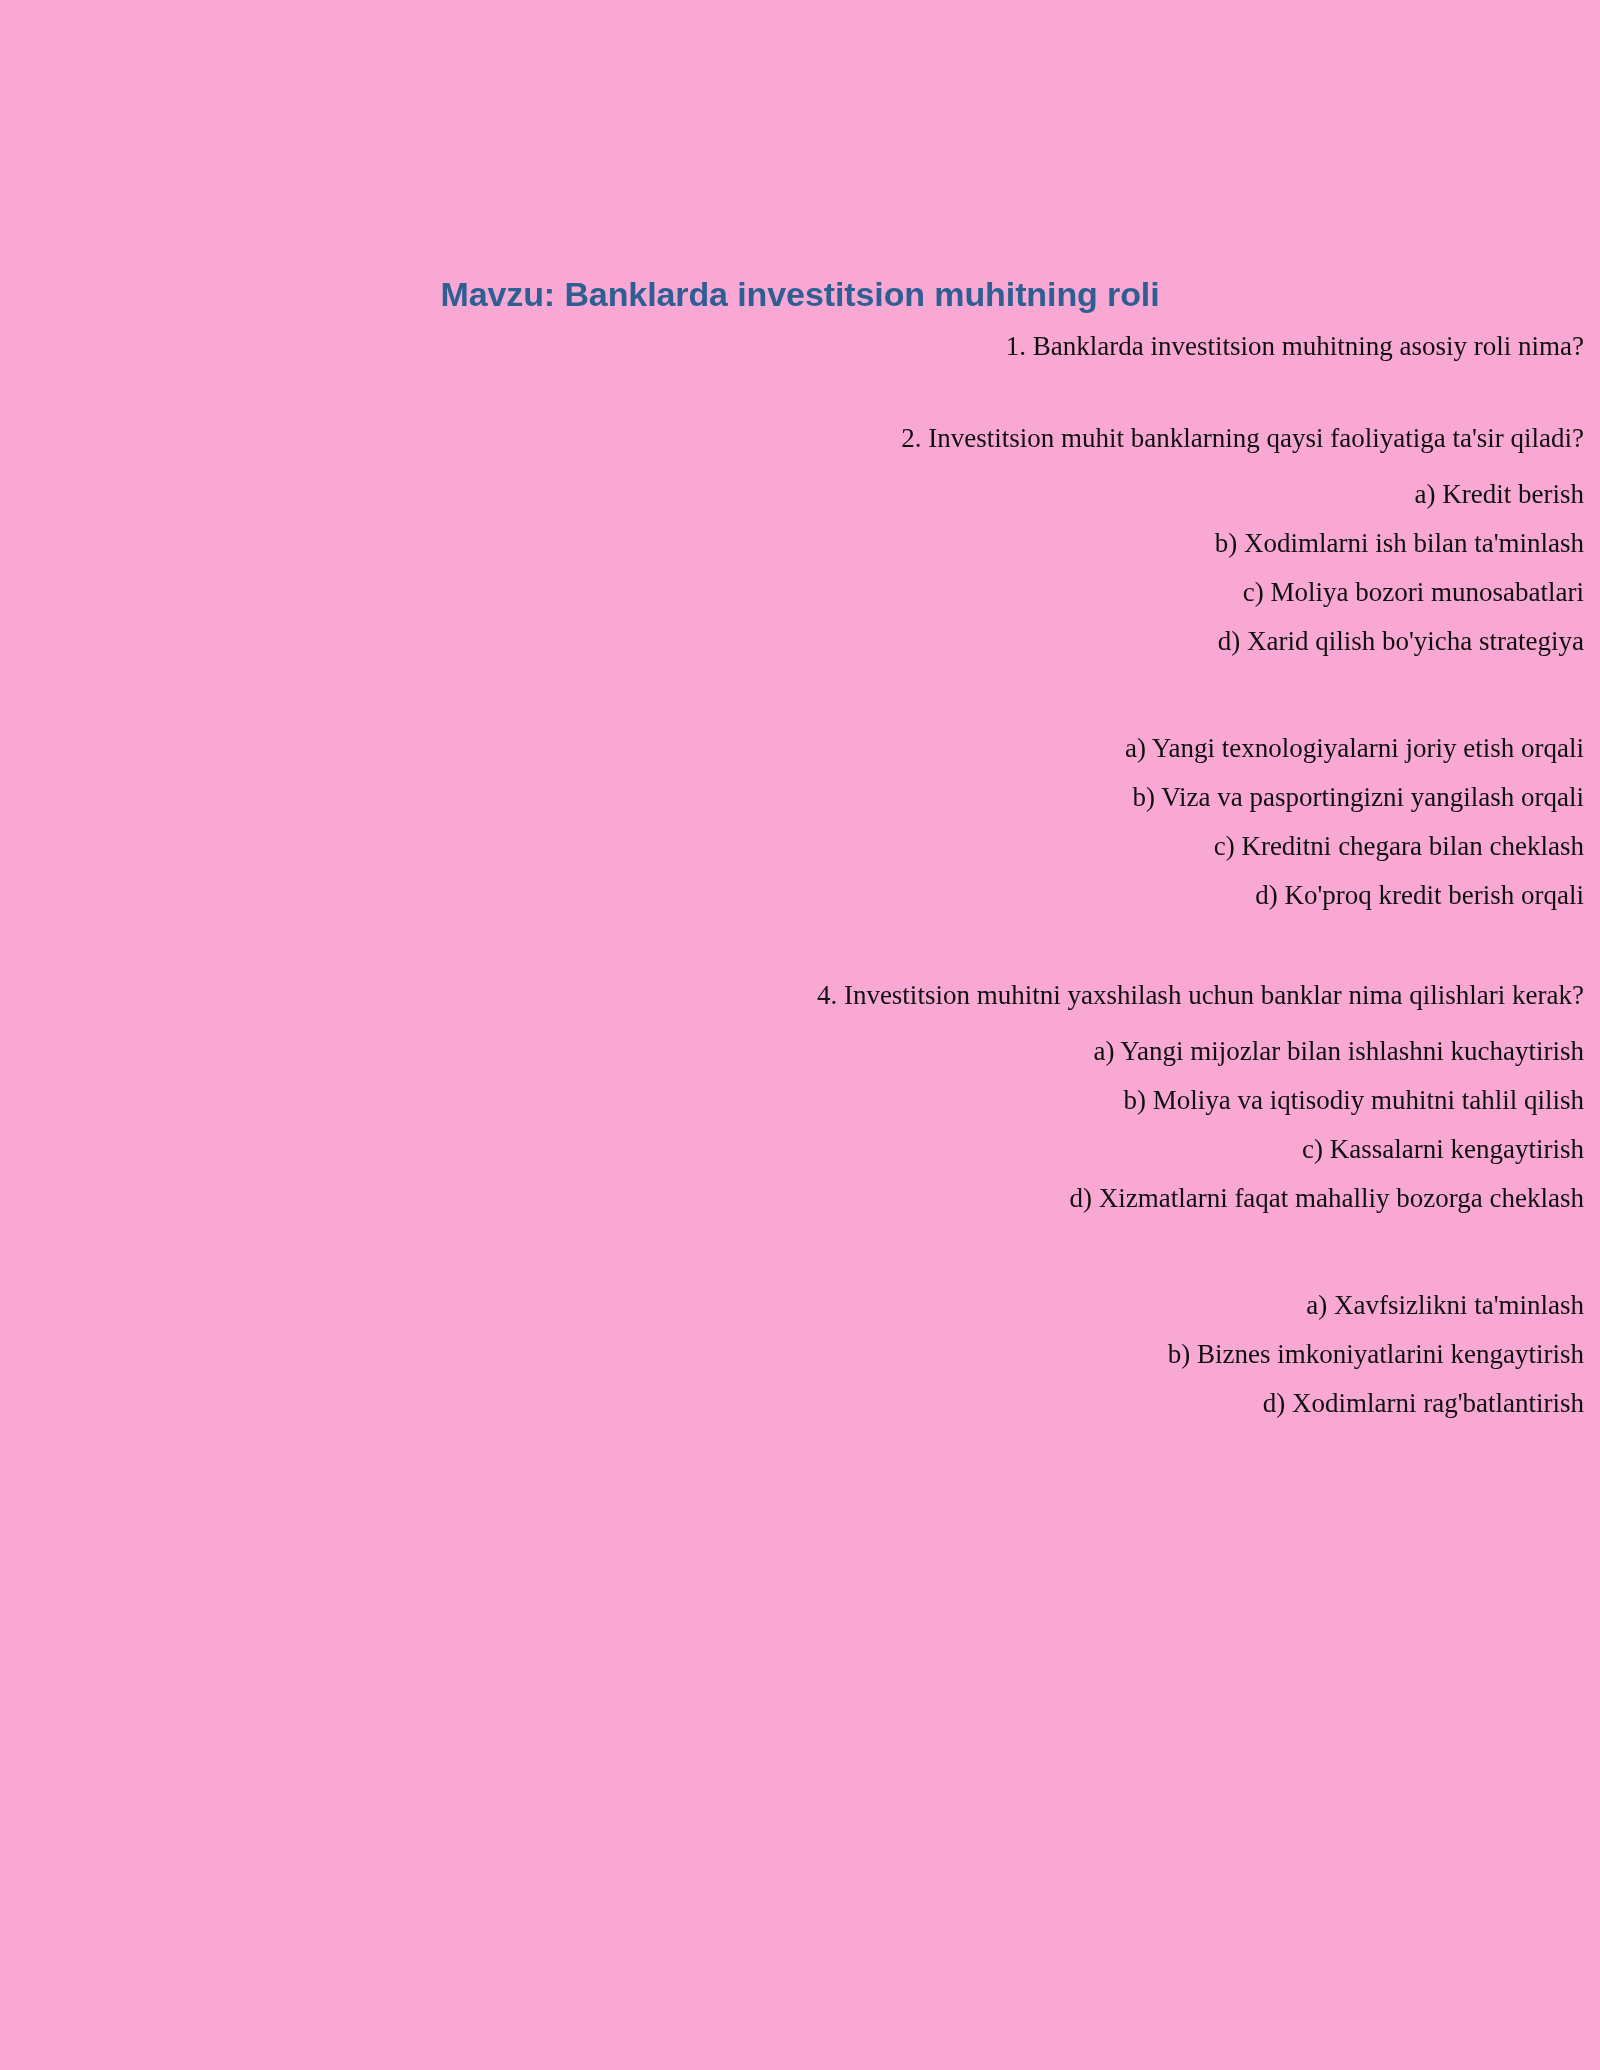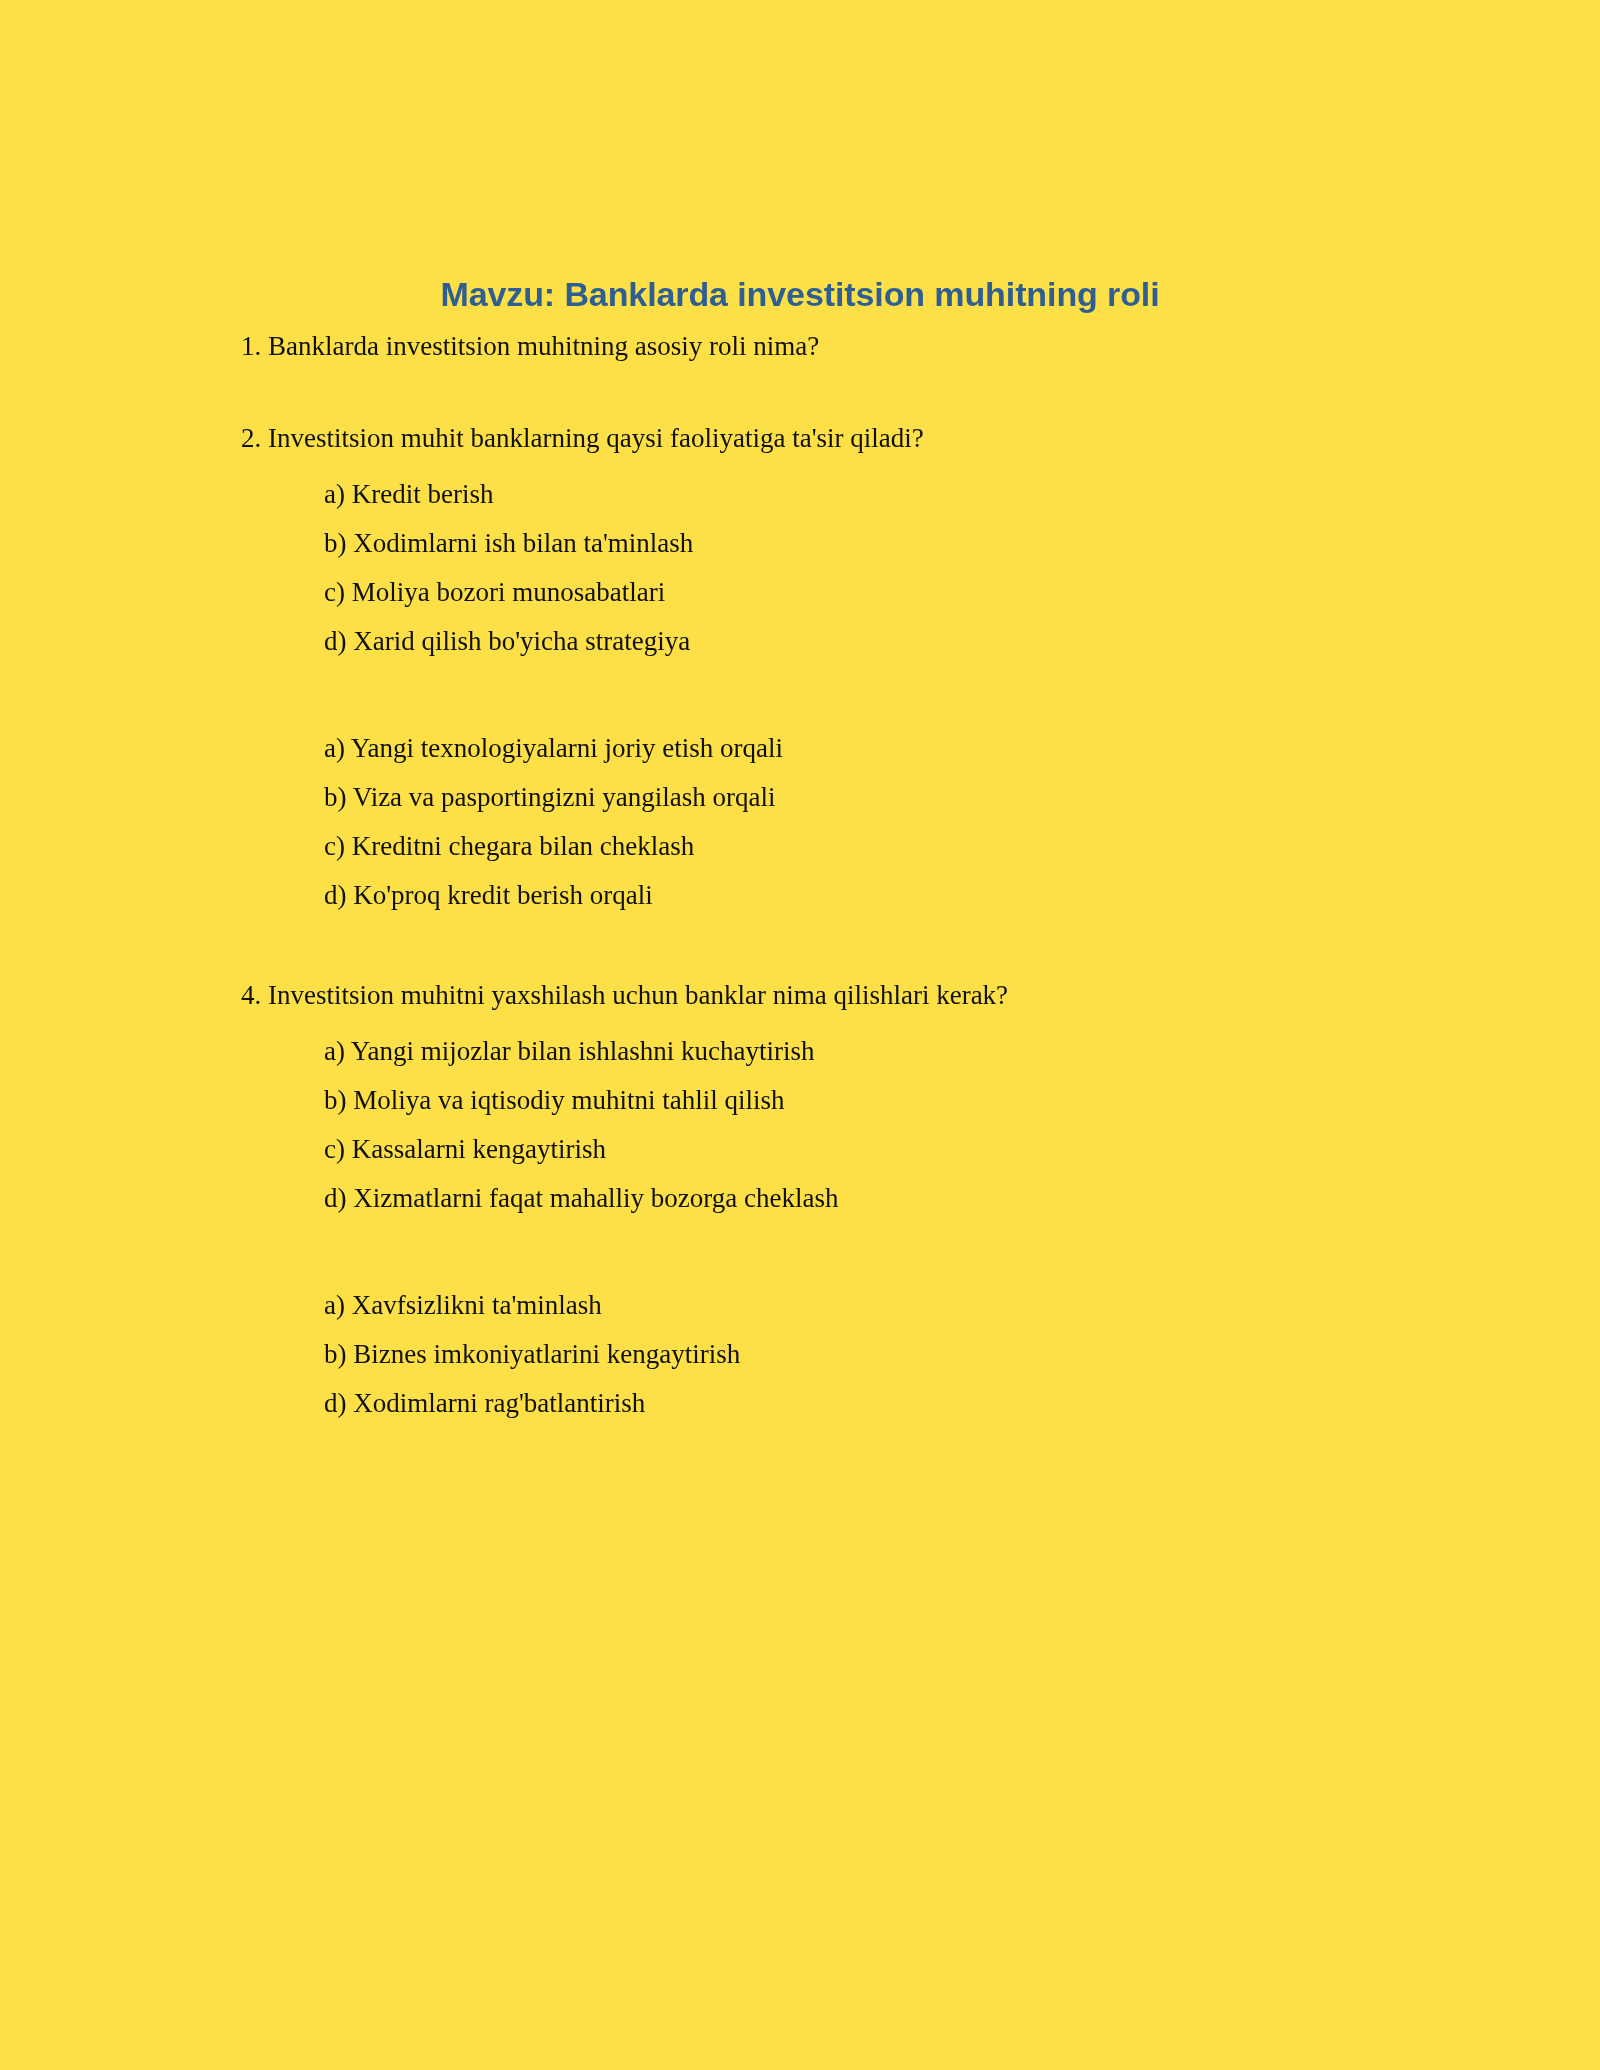--- a/index.html
+++ b/index.html
@@ -4,21 +4,21 @@
 <style>
   html, body {
     margin: 0;
     padding: 0;
     background: #ffffff;
   }
   .page {
     position: relative;
     width: 1600px;
     height: 2070px;
-    background: #fde047;
+    background: #f9a8d4;
     margin: 0 auto;
     overflow: hidden;
   }
   .doc-title {
     position: absolute;
     left: 0;
     right: 0;
     top: 249px;
     text-align: center;
     font-family: "Liberation Sans", sans-serif;
@@ -29,22 +29,23 @@
     color: #2f5f92;
     white-space: nowrap;
   }
   .content {
     position: absolute;
     left: 0;
     top: 302px;
     width: 1600px;
   }
   .qblock {
-    margin: 4px;
+    margin: 16px;
     padding: 0;
+    text-align: right;
   }
   .qblock + .qblock {
     margin-top: 58px;
   }
   .question {
     font-family: "Liberation Serif", serif;
     font-size: 27px;
     line-height: 34px;
     color: #101010;
     margin-left: 237px;

